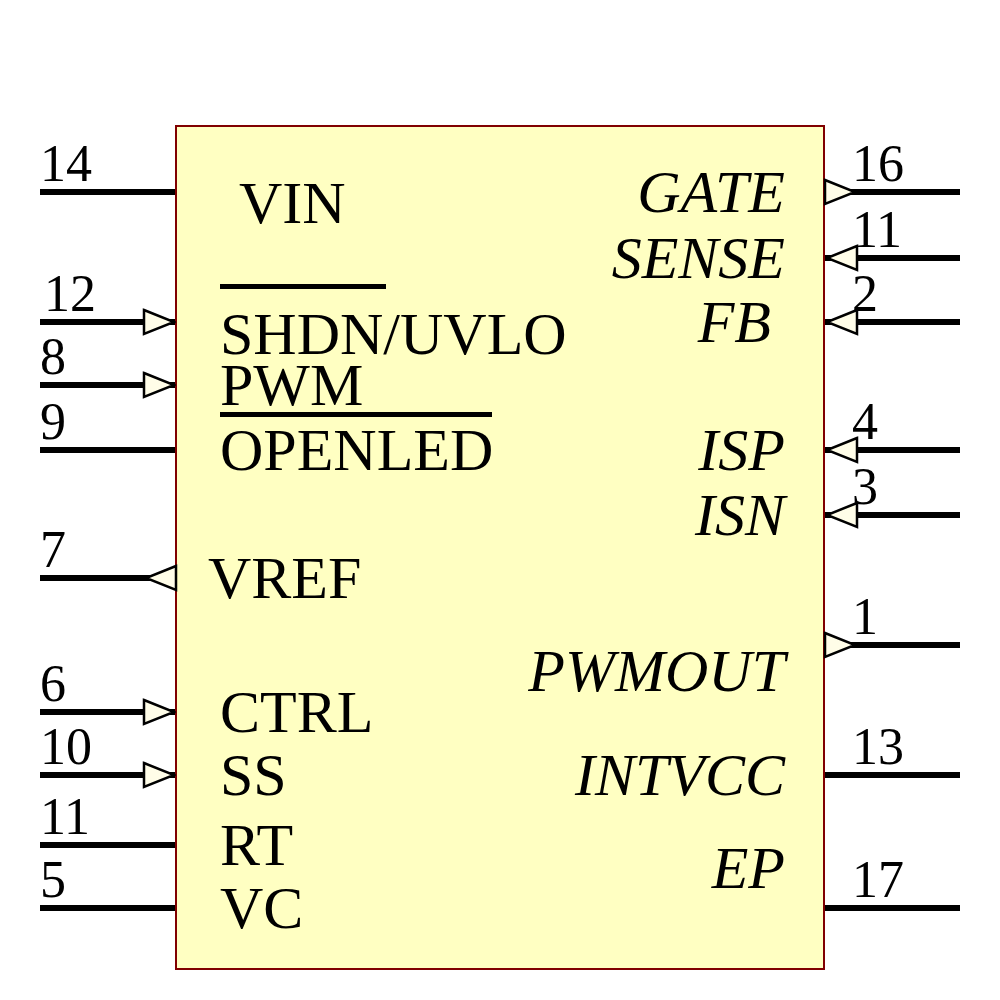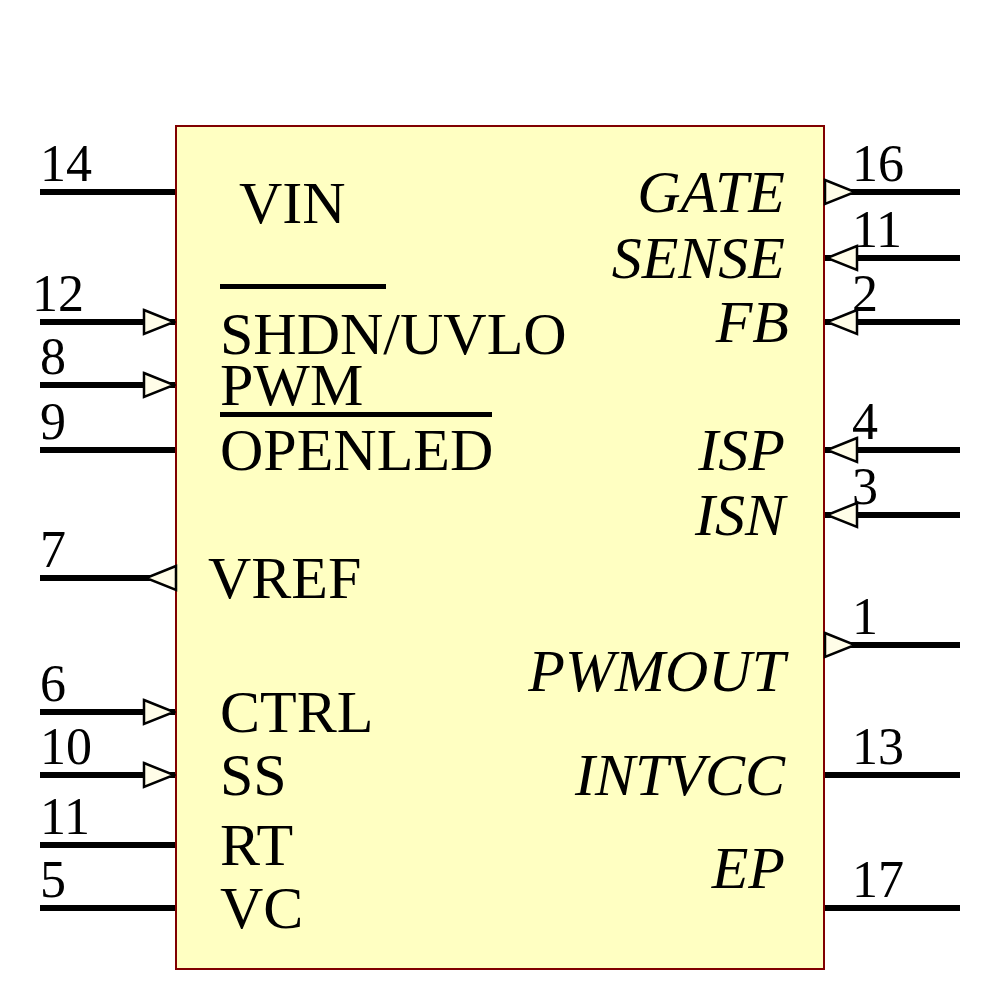--- a/index.html
+++ b/index.html
@@ -52,21 +52,21 @@
   <div class="ic-body"></div>
 
   <div>
     <div class="pin-line" style="left:40px; top:189px;"></div>
     <div class="pin-num" style="left:40px; top:138px;">14</div>
     <div class="pin-label" style="left:220px; top:171px;margin-left:19px;">VIN</div>
   </div>
 
   <div>
     <div class="pin-line" style="left:40px; top:319px;"></div>
-    <div class="pin-num" style="left:32px; top:268px;">12</div>
+    <div class="pin-num" style="left:44px; top:268px;">12</div>
     <svg class="arrow" style="left:142px; top:308px;" width="34" height="28" viewBox="0 0 34 28">
       <polygon points="2,2 32,14 2,26" fill="#FFFDE8" stroke="#000" stroke-width="2.5"></polygon>
     </svg>
     <div class="ovbar" style="left:220px; top:284px; width:166px;"></div>
     <div class="pin-label" style="left:220px; top:290px;margin-top:12px;">SHDN/UVLO</div>
   </div>
 
   <div>
     <div class="pin-line" style="left:40px; top:382px;"></div>
     <div class="pin-num" style="left:40px; top:331px;">8</div>
@@ -139,21 +139,21 @@
     </svg>
     <div class="pin-label rightside" style="right:215px; top:226px;">SENSE</div>
   </div>
 
   <div>
     <div class="pin-line" style="left:825px; top:319px;"></div>
     <div class="pin-num right" style="left:852px; top:268px;">2</div>
     <svg class="arrow" style="left:825px; top:308px;" width="34" height="28" viewBox="0 0 34 28">
       <polygon points="32,2 2,14 32,26" fill="#FFFDE8" stroke="#000" stroke-width="2.5"></polygon>
     </svg>
-    <div class="pin-label rightside" style="right:211px; top:290px;">FB</div>
+    <div class="pin-label rightside" style="right:229px; top:290px;">FB</div>
   </div>
 
   <div>
     <div class="pin-line" style="left:825px; top:447px;"></div>
     <div class="pin-num right" style="left:852px; top:396px;">4</div>
     <svg class="arrow" style="left:825px; top:436px;" width="34" height="28" viewBox="0 0 34 28">
       <polygon points="32,2 2,14 32,26" fill="#FFFDE8" stroke="#000" stroke-width="2.5"></polygon>
     </svg>
     <div class="pin-label rightside" style="right:215px; top:418px;">ISP</div>
   </div>

